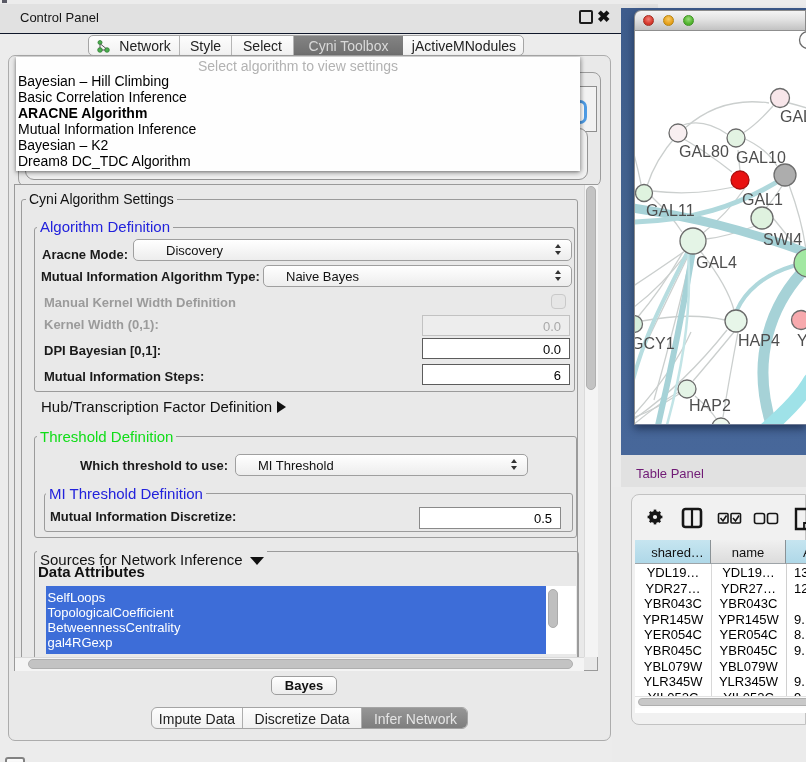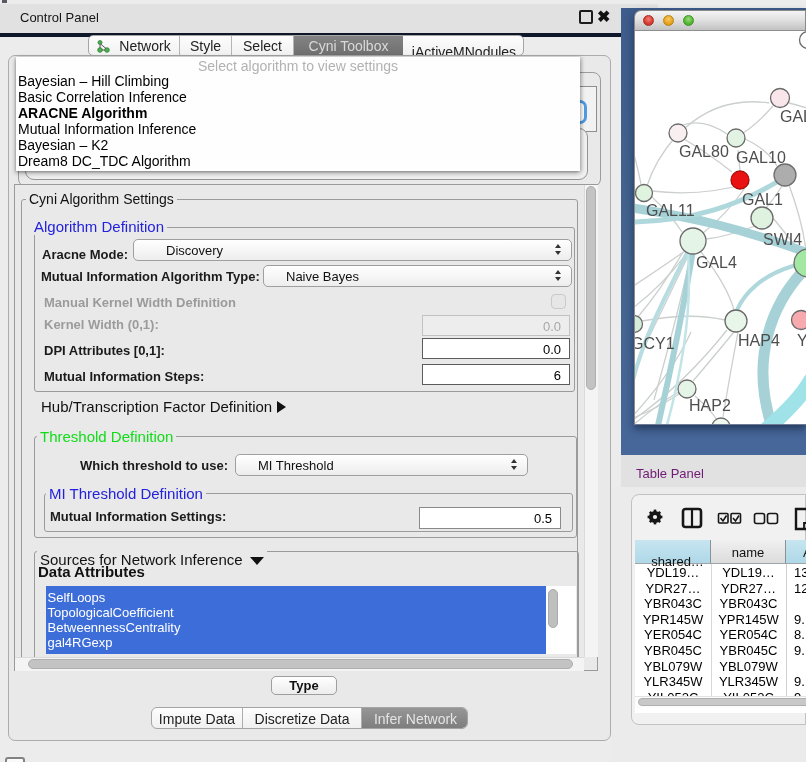--- a/index.html
+++ b/index.html
@@ -13,41 +13,41 @@
 .carr i{display:block;width:0;height:0;border-left:3.5px solid transparent;border-right:3.5px solid transparent;}
 .up{border-bottom:4.5px solid #333;margin-bottom:3px;}
 .dn{border-top:4.5px solid #333;}
 .fld{position:absolute;background:#fff;border:1px solid #5c5c5c;font-size:13px;color:#000;text-align:right;box-sizing:border-box;padding:3px 8px 0 0;}
 .item{position:absolute;font-size:14px;color:#000;white-space:nowrap;}
 .tseg{position:absolute;top:0;height:100%;font-size:14px;color:#222;text-align:center;box-sizing:border-box;}
 </style></head>
 <body>
 
 <div class="abs" style="left:2px;top:0;width:5px;height:3px;background:#5a5a66;"></div>
-<div class="abs" style="left:0;top:4px;width:612px;height:29px;background:#E1E1E1;border-bottom:4px solid #0f172a;padding-left:46px;">
+<div class="abs" style="left:0;top:4px;width:612px;height:29px;background:#E1E1E1;border-bottom:1px solid #0f172a;padding-left:46px;">
   <div class="abs" style="left:20px;top:6px;font-size:13px;color:#151515;">Control Panel</div>
   <div class="abs" style="left:579px;top:6px;width:10px;height:10px;border:2px solid #1c1c1c;border-radius:2px;"></div>
   <div class="abs" style="left:597px;top:3px;font-size:16px;font-weight:bold;color:#111;">✖</div>
 </div>
 
 <div class="abs" style="left:8px;top:55px;width:603px;height:686px;background:#E9E9E9;border:1px solid #ACACAC;border-radius:7px;box-sizing:border-box;"></div>
 
 <div class="abs" style="left:88px;top:35px;width:436px;height:21px;background:linear-gradient(#fdfdfd,#f1f1f1);border:1px solid #A5A5A5;border-radius:5px;box-sizing:border-box;overflow:hidden;">
   <div class="tseg" style="left:0;width:91px;border-right:1px solid #B5B5B5;padding-top:2px;">
     <svg style="position:absolute;left:8px;top:4px;" width="13" height="13" viewBox="0 0 13 13">
         <circle cx="3" cy="2.5" r="2" fill="#4caf50" stroke="#2e7d32" stroke-width="0.8"></circle>
         <circle cx="3" cy="10" r="2.3" fill="#4caf50" stroke="#2e7d32" stroke-width="0.8"></circle>
         <circle cx="10" cy="10" r="2.3" fill="#4caf50" stroke="#2e7d32" stroke-width="0.8"></circle>
         <path d="M3 4.5 L3 8 M5 10 L8 10 M3.5 4 L9 8.5" stroke="#555" stroke-width="1" fill="none"></path>
       </svg>
     <span style="margin-left:22px;">Network</span></div>
   <div class="tseg" style="left:91px;width:52px;border-right:1px solid #B5B5B5;padding-top:2px;">Style</div>
   <div class="tseg" style="left:143px;width:62px;border-right:1px solid #B5B5B5;padding-top:2px;">Select</div>
   <div class="tseg" style="left:205px;width:109px;background:linear-gradient(#838383,#6f6f6f);color:#D9D9D9;padding-top:2px;">Cyni Toolbox</div>
-  <div class="tseg" style="left:314px;width:122px;padding-top:8px;">jActiveMNodules</div>
+  <div class="tseg" style="left:314px;width:122px;padding-top:2px;">jActiveMNodules</div>
 </div>
 
 <div class="abs" style="left:18px;top:72px;width:581px;height:113px;border:1px solid #9C9C9C;border-radius:8px;"></div>
 <div class="abs" style="left:28px;top:86px;width:567px;height:44px;background:#F2F2F2;border:1px solid #8E8E8E;"></div>
 <div class="abs" style="left:33px;top:100px;width:548px;height:18px;background:#fff;border:3px solid #4E9BE4;border-radius:7px;"></div>
 <div class="abs" style="left:25px;top:128px;width:561px;height:50px;background:#F0F0F0;border:1px solid #949494;border-radius:9px;"></div>
 
 <div class="abs" style="left:14px;top:184px;width:584px;height:487px;border:1px solid #9A9A9A;background:#E9E9E9;box-sizing:border-box;"></div>
 
 <div class="abs" style="left:584px;top:185px;width:13px;height:472px;background:#F4F4F4;border-left:1px solid #DADADA;"></div>
@@ -56,21 +56,21 @@
 <div class="abs" style="left:15px;top:657px;width:569px;height:13px;background:#F4F4F4;border-top:1px solid #DADADA;"></div>
 <div class="abs" style="left:28px;top:659px;width:545px;height:10px;background:#C3C3C3;border:1px solid #AFAFAF;border-radius:5px;box-sizing:border-box;"></div>
 
 <div class="abs" style="left:15px;top:185px;width:568px;height:472px;overflow:hidden;">
  <div class="abs" style="left:0;top:0;width:568px;height:472px;">
 
   <div class="gb" style="left:6px;top:14px;width:555px;height:470px;"></div>
   <div class="gbl" style="left:11px;top:6px;font-size:14px;color:#111;">Cyni Algorithm Settings</div>
 
   <div class="gb" style="left:19px;top:42px;width:539px;height:163px;"></div>
-  <div class="gbl" style="left:16px;top:33px;font-size:15px;color:#2222DC;text-align:right;">Algorithm Definition</div>
+  <div class="gbl" style="left:22px;top:33px;font-size:15px;color:#2222DC;text-align:right;">Algorithm Definition</div>
 
   <div class="lbl" style="left:27px;top:62px;">Aracne Mode:</div>
   <div class="combo" style="left:118px;top:54px;width:439px;height:22px;">
         <span class="ct" style="left:32px;">Discovery</span>
         <span class="carr">
           <i class="up"></i>
           <i class="dn"></i>
         </span>
       </div>
 
@@ -82,21 +82,21 @@
           <i class="dn"></i>
         </span>
       </div>
 
   <div class="lbl" style="left:29px;top:110px;color:#9B9B9B;">Manual Kernel Width Definition</div>
   <div class="abs" style="left:536px;top:109px;width:15px;height:15px;background:#E6E6E6;border:1px solid #C9C9C9;border-radius:4px;box-sizing:border-box;"></div>
 
   <div class="lbl" style="left:29px;top:132px;color:#9B9B9B;">Kernel Width (0,1):</div>
   <div class="fld" style="left:407px;top:130px;width:148px;height:21px;background:#EDEDED;border:1px solid #C2C2C2;color:#A8A8A8;">0.0</div>
 
-  <div class="lbl" style="left:29px;top:158px;">DPI Attributes [0,1]:</div>
+  <div class="lbl" style="left:29px;top:158px;">DPI Bayesian [0,1]:</div>
   <div class="fld" style="left:407px;top:153px;width:148px;height:21px;">0.0</div>
 
   <div class="lbl" style="left:29px;top:184px;">Mutual Information Steps:</div>
   <div class="fld" style="left:407px;top:179px;width:148px;height:21px;">6</div>
 
   <div class="abs" style="left:26px;top:213px;font-size:15px;color:#111;white-space:nowrap;">Hub/Transcription Factor Definition</div>
   <div class="abs" style="left:262px;top:216px;width:0;height:0;border-top:6px solid transparent;border-bottom:6px solid transparent;border-left:9px solid #111;"></div>
 
   <div class="gb" style="left:19px;top:251px;width:541px;height:100px;"></div>
   <div class="gbl" style="left:22px;top:243px;font-size:15px;color:#10DD18;">Threshold Definition</div>
@@ -106,39 +106,39 @@
         <span class="ct">MI Threshold</span>
         <span class="carr">
           <i class="up"></i>
           <i class="dn"></i>
         </span>
       </div>
 
   <div class="gb" style="left:29px;top:308px;width:527px;height:37px;"></div>
   <div class="gbl" style="left:31px;top:300px;font-size:15px;color:#2222DC;">MI Threshold Definition</div>
 
-  <div class="lbl" style="left:35px;top:324px;">Mutual Information Settings:</div>
+  <div class="lbl" style="left:35px;top:324px;">Mutual Information Discretize:</div>
   <div class="fld" style="left:404px;top:322px;width:142px;height:22px;border:1px solid #8A8A8A;">0.5</div>
 
   <div class="gb" style="left:19px;top:366px;width:543px;height:112px;"></div>
   <div class="gbl" style="left:22px;top:358px;font-size:15px;color:#111;margin-top:8px;">Sources for Network Inference <span style="display:inline-block;width:0;height:0;border-left:7px solid transparent;border-right:7px solid transparent;border-top:8px solid #111;margin-left:3px;"></span></div>
 
   <div class="abs" style="left:23px;top:378px;font-size:15px;font-weight:bold;color:#111;">Data Attributes</div>
 
   <div class="abs" style="left:31px;top:401px;width:530px;height:68px;background:#fff;"></div>
   <div class="abs" style="left:31px;top:401px;width:500px;height:68px;background:#3D6DD8;"></div>
   <div class="abs" style="left:32.5px;top:405px;font-size:13px;color:#fff;">SelfLoops</div>
   <div class="abs" style="left:32.5px;top:420px;font-size:13px;color:#fff;">TopologicalCoefficient</div>
   <div class="abs" style="left:32.5px;top:435px;font-size:13px;color:#fff;">BetweennessCentrality</div>
   <div class="abs" style="left:32.5px;top:450px;font-size:13px;color:#fff;">gal4RGexp</div>
   <div class="abs" style="left:533px;top:404px;width:10px;height:39px;background:#BFBFBF;border:1px solid #ABABAB;border-radius:5px;box-sizing:border-box;"></div>
  </div>
 </div>
 
-<div class="abs" style="left:271px;top:676px;width:66px;height:19px;background:linear-gradient(#ffffff,#ececec);border:1px solid #9E9E9E;border-radius:5px;box-sizing:border-box;text-align:center;font-size:13px;font-weight:bold;color:#111;padding-top:1px;">Type</div>
+<div class="abs" style="left:271px;top:676px;width:66px;height:19px;background:linear-gradient(#ffffff,#ececec);border:1px solid #9E9E9E;border-radius:5px;box-sizing:border-box;text-align:center;font-size:13px;font-weight:bold;color:#111;padding-top:1px;">Bayes</div>
 
 <div class="abs" style="left:151px;top:707px;width:317px;height:22px;background:linear-gradient(#fdfdfd,#f0f0f0);border:1px solid #A4A4A4;border-radius:6px;box-sizing:border-box;overflow:hidden;">
   <div class="tseg" style="left:0;width:91px;border-right:1px solid #ADADAD;padding-top:3px;">Impute Data</div>
   <div class="tseg" style="left:91px;width:119px;border-right:1px solid #ADADAD;padding-top:3px;">Discretize Data</div>
   <div class="tseg" style="left:210px;width:107px;background:linear-gradient(#969696,#7e7e7e);color:#E4E4E4;padding-top:3px;">Infer Network</div>
 </div>
 
 <div class="abs" style="left:5px;top:757px;width:16px;height:10px;background:linear-gradient(#FDFDFD,#E9E9E9);border:2px solid #828282;border-radius:3px;"></div>
 
 <div class="abs" style="left:16px;top:57px;width:564px;height:114px;background:#FEFEFE;box-shadow:0 2px 5px rgba(0,0,0,0.35),-1px 1px 2px rgba(0,0,0,0.15),2px 0 3px rgba(0,0,0,0.12);">
@@ -265,21 +265,21 @@
       <rect x="110.5" y="6.5" width="10" height="10" rx="2"></rect>
       <rect x="123.5" y="6.5" width="10" height="10" rx="2"></rect>
     </g>
     <path d="M76.5 11 l2.5 3 l3.5 -5.5" stroke="#161616" stroke-width="1.6" fill="none"></path>
     <path d="M89 11 l2.5 3 l3.5 -5.5" stroke="#161616" stroke-width="1.6" fill="none"></path>
     <path d="M152 2 L166 2 L170 6 L170 22 L152 22 Z" fill="none" stroke="#161616" stroke-width="2.4"></path>
       <path d="M160 21.5 L160 16 L166 16" fill="none" stroke="#161616" stroke-width="1.8"></path>
   </svg>
 
   <div class="abs" style="left:3px;top:45px;width:172px;height:173px;background:#fff;overflow:hidden;">
-    <div class="abs" style="left:0;top:0;width:76px;height:24px;background:linear-gradient(#C6E5F0,#AFD8E8);border-right:1px solid #8A9296;border-bottom:1px solid #9EA4A8;box-sizing:border-box;text-align:center;font-size:13px;color:#111;padding-top:14px;padding-left:10px;">shared…</div>
+    <div class="abs" style="left:0;top:0;width:76px;height:24px;background:linear-gradient(#C6E5F0,#AFD8E8);border-right:1px solid #8A9296;border-bottom:1px solid #9EA4A8;box-sizing:border-box;text-align:center;font-size:13px;color:#111;padding-top:5px;padding-left:10px;">shared…</div>
     <div class="abs" style="left:76px;top:0;width:75px;height:24px;background:linear-gradient(#F0F0F0,#DCDCDC);border-right:1px solid #8A9296;border-bottom:1px solid #9EA4A8;box-sizing:border-box;text-align:center;font-size:13px;color:#111;padding-top:5px;">name</div>
     <div class="abs" style="left:151px;top:0;width:21px;height:24px;background:linear-gradient(#C6E5F0,#AFD8E8);border-bottom:1px solid #9EA4A8;box-sizing:border-box;font-size:13px;color:#111;padding:5px 0 0 17px;">A</div>
     <div class="abs" style="left:75.5px;top:24px;width:1px;height:132px;background:#D8D8D8;"></div>
     <div class="abs" style="left:150.5px;top:24px;width:1px;height:132px;background:#D0D0D0;"></div>
     <div id="rows">
         <div class="abs" style="left:0;top:25px;width:76px;text-align:center;font-size:13px;color:#000;">YDL19…</div>
         <div class="abs" style="left:76px;top:25px;width:75px;text-align:center;font-size:13px;color:#000;">YDL19…</div>
         <div class="abs" style="left:159px;top:25px;font-size:13px;color:#000;">13</div>
         <div class="abs" style="left:0;top:40.6px;width:76px;text-align:center;font-size:13px;color:#000;">YDR27…</div>
         <div class="abs" style="left:76px;top:40.6px;width:75px;text-align:center;font-size:13px;color:#000;">YDR27…</div>

